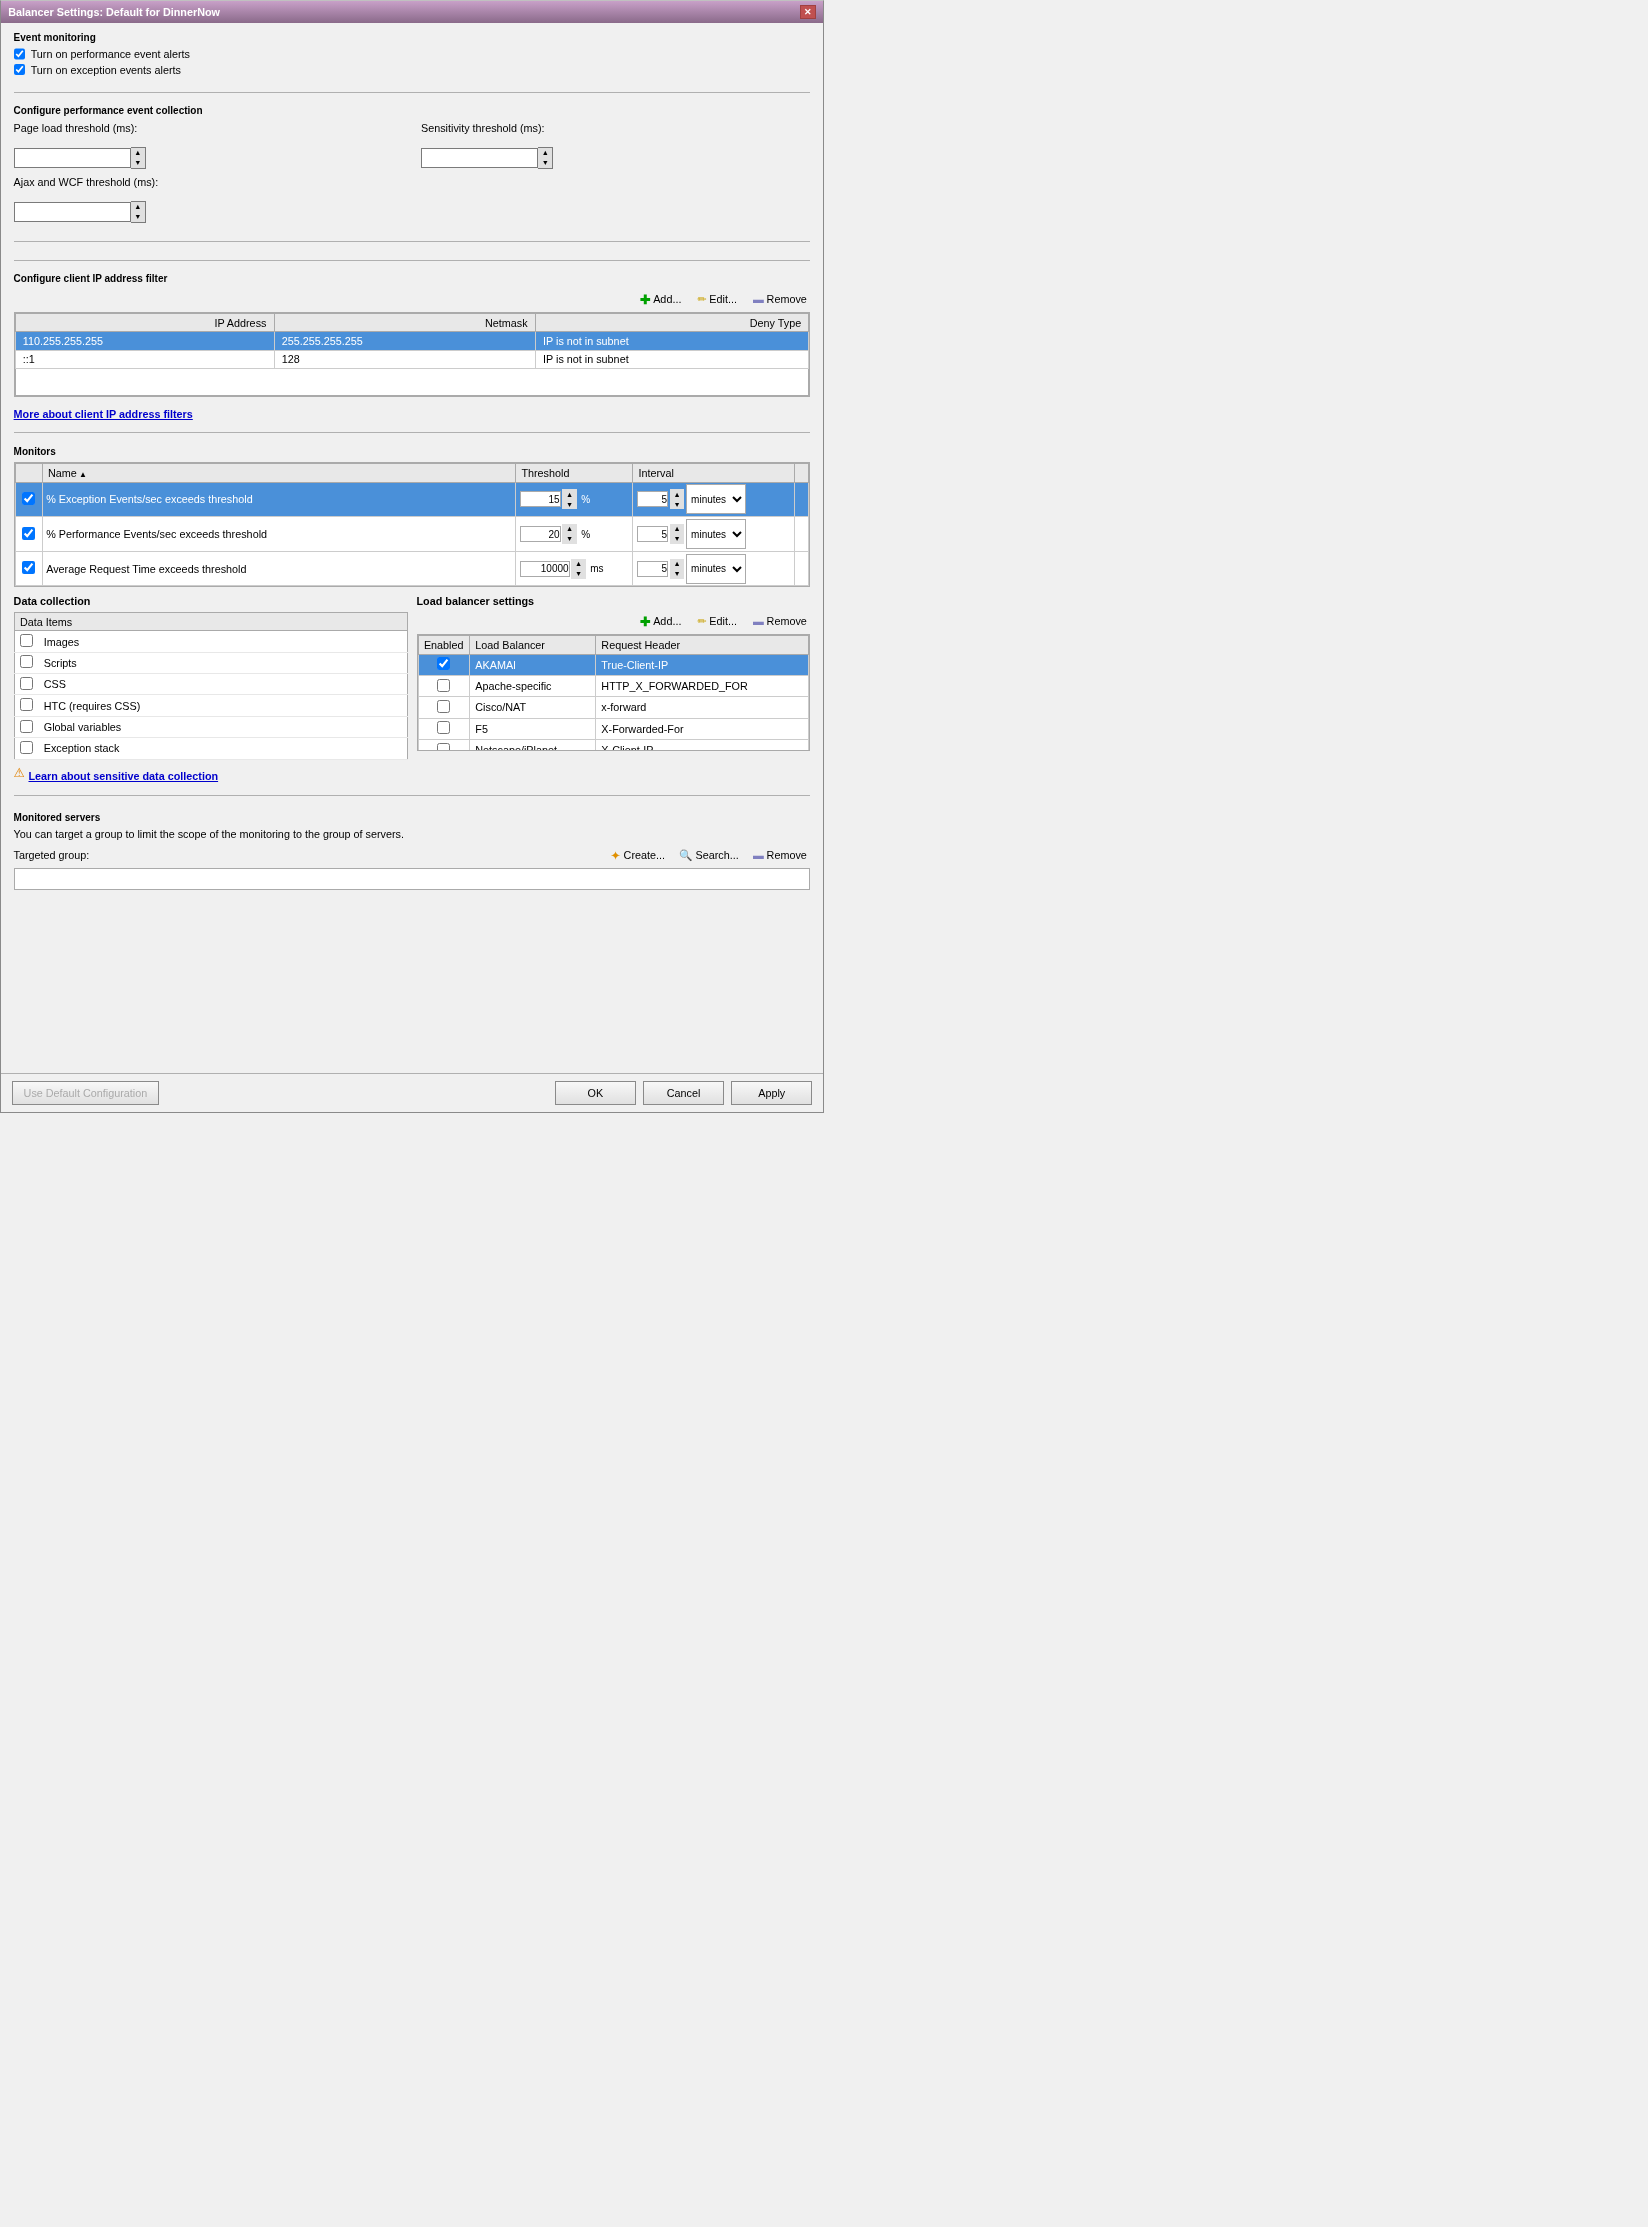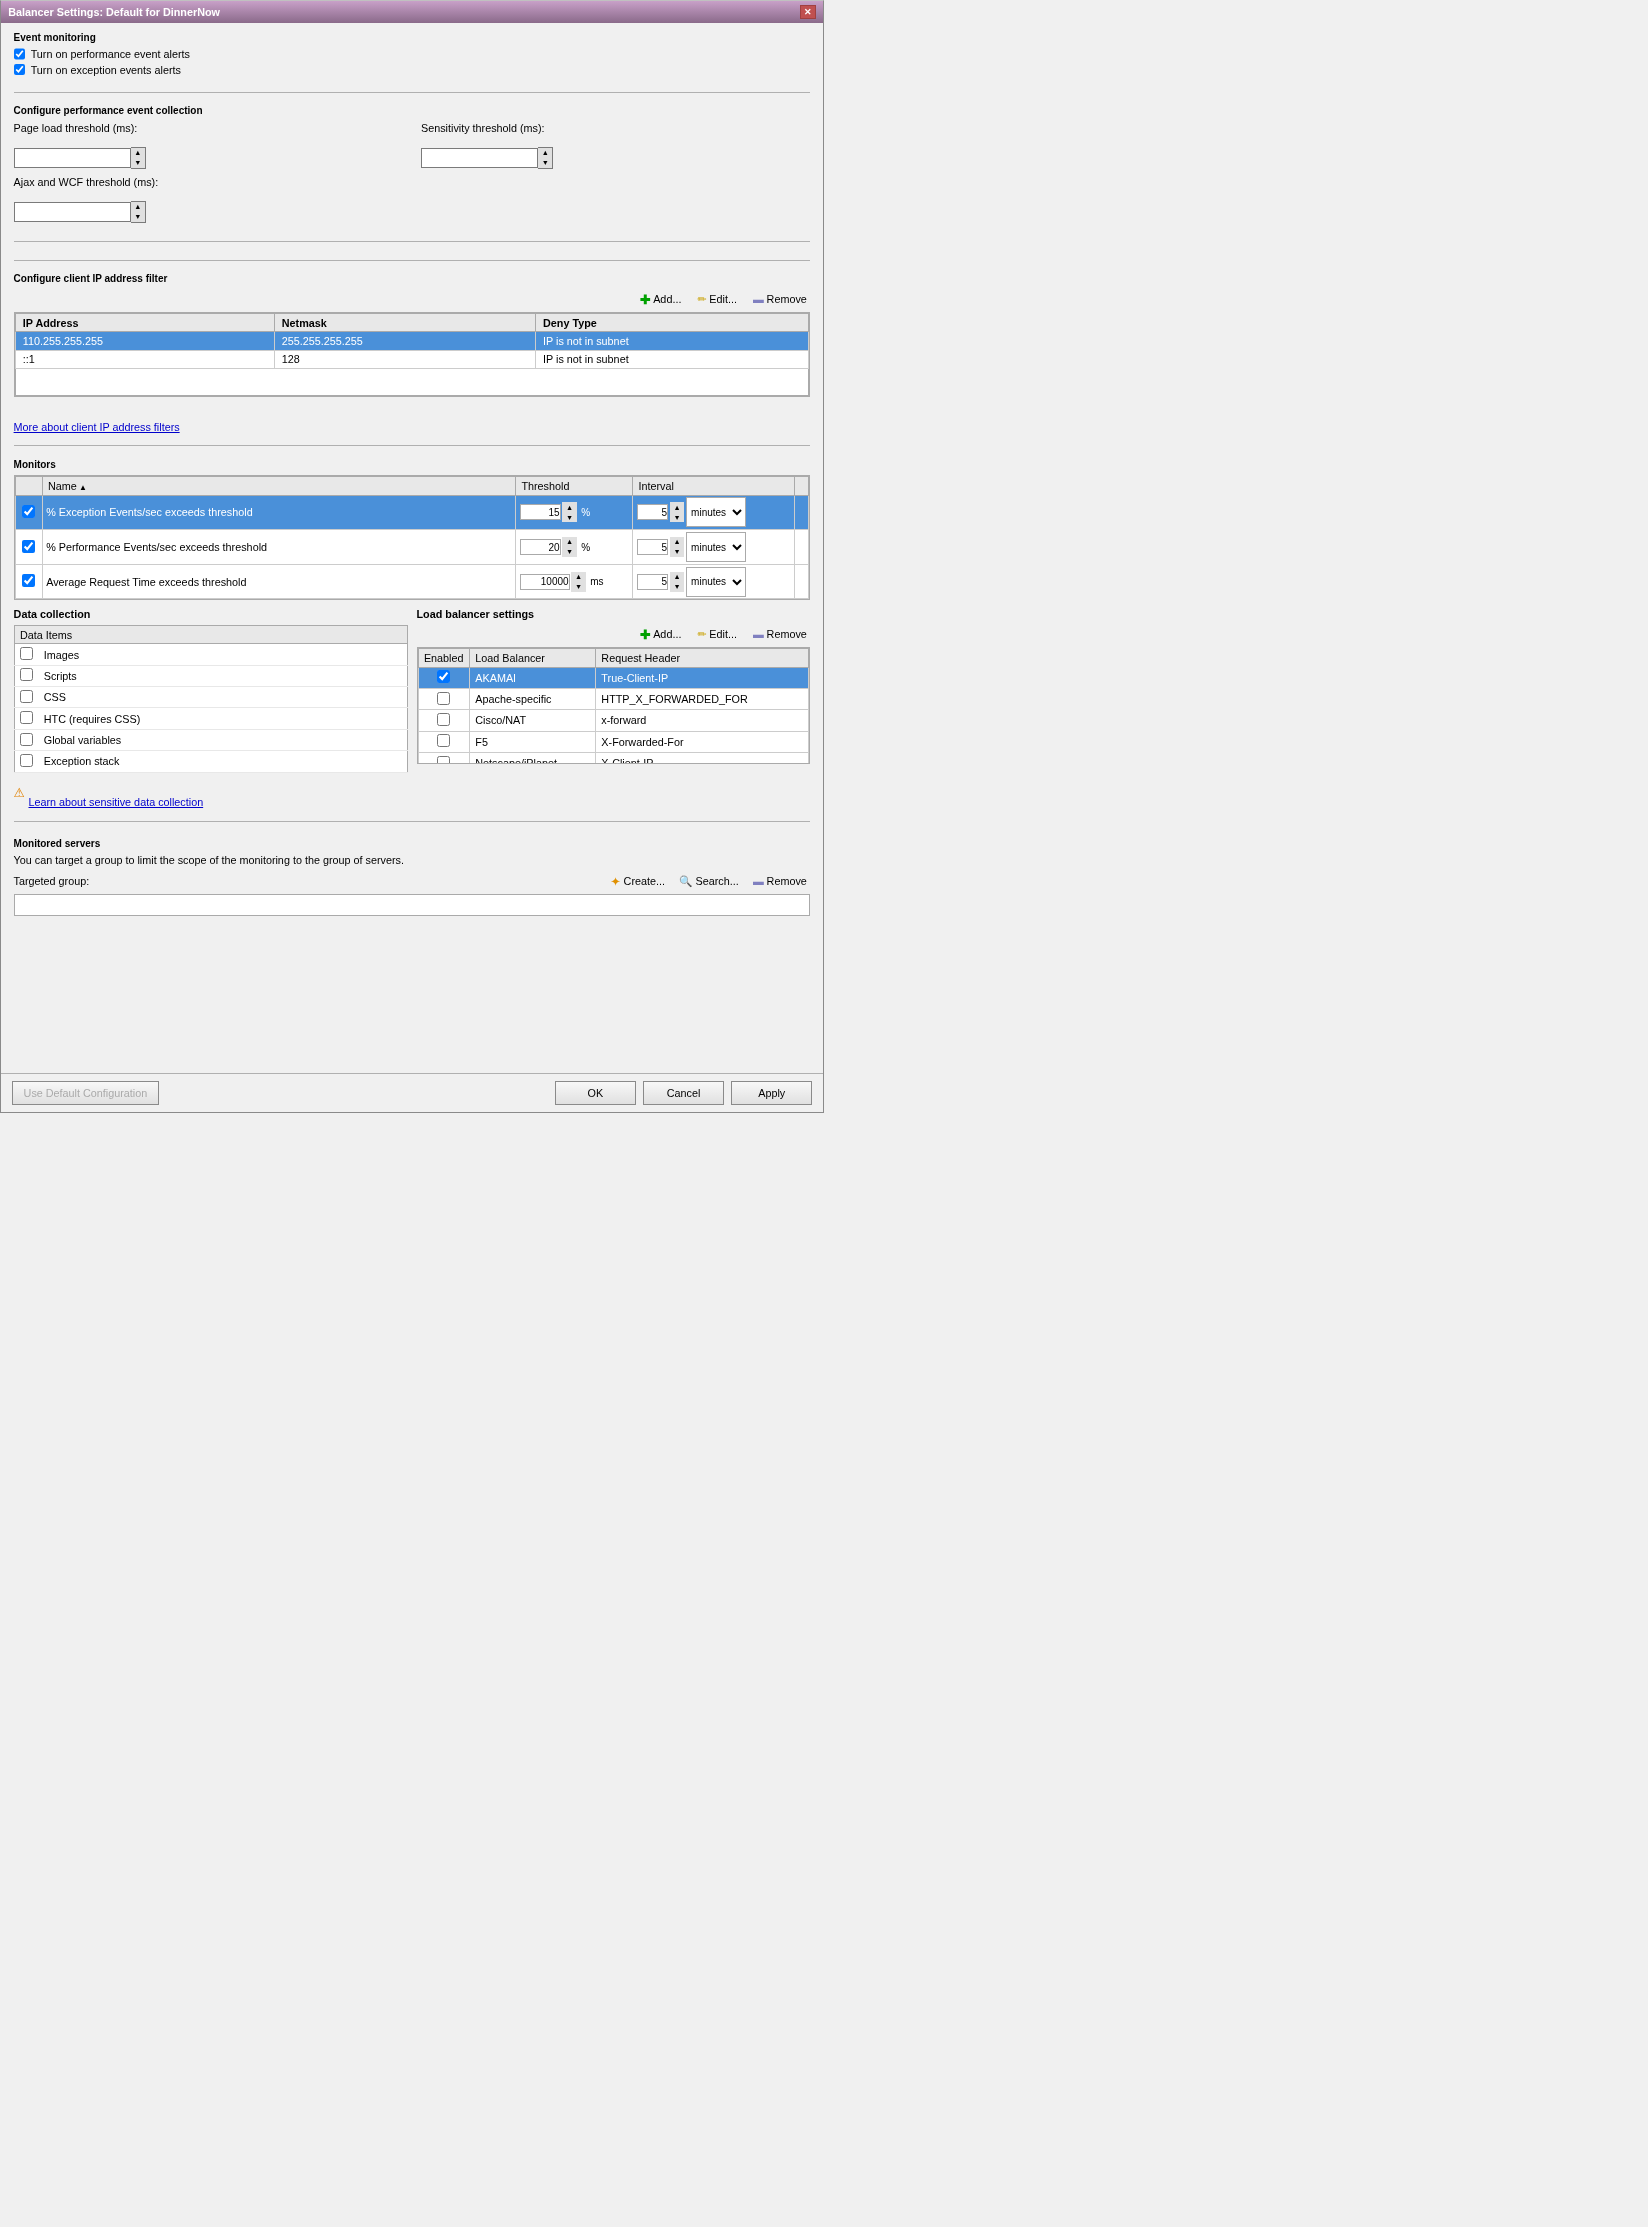--- a/index.html
+++ b/index.html
@@ -171,22 +171,22 @@
       width: 100%;
       border-collapse: collapse;
       border: 0.9px solid #aaa;
       font-size: 10.8px;
     }
 
     .data-table th {
       background: #e8e8e8;
       border: 0.9px solid #aaa;
       padding: 2.7px 7.2px;
-      text-align: left;
-      font-weight: bold;
+      text-align: right;
+      font-weight: normal;
       font-size: 10.8px;
     }
 
     .data-table td {
       border: 0.9px solid #ccc;
       padding: 2.7px 7.2px;
       background: white;
     }
 
     .data-table tr.selected td {
@@ -197,22 +197,23 @@
     .table-container {
       border: 0.9px solid #aaa;
       margin-bottom: 3.6px;
     }
 
     .link-style {
       color: #0000cc;
       text-decoration: underline;
       cursor: pointer;
       font-size: 10.8px;
-      margin-top: 20px;
+      margin-top: 7px;
       display: inline-block;
+      font-weight: bold;
     }
 
     
     .monitors-table {
       width: 100%;
       border-collapse: collapse;
       font-size: 10.8px;
     }
 
     .monitors-table th {

